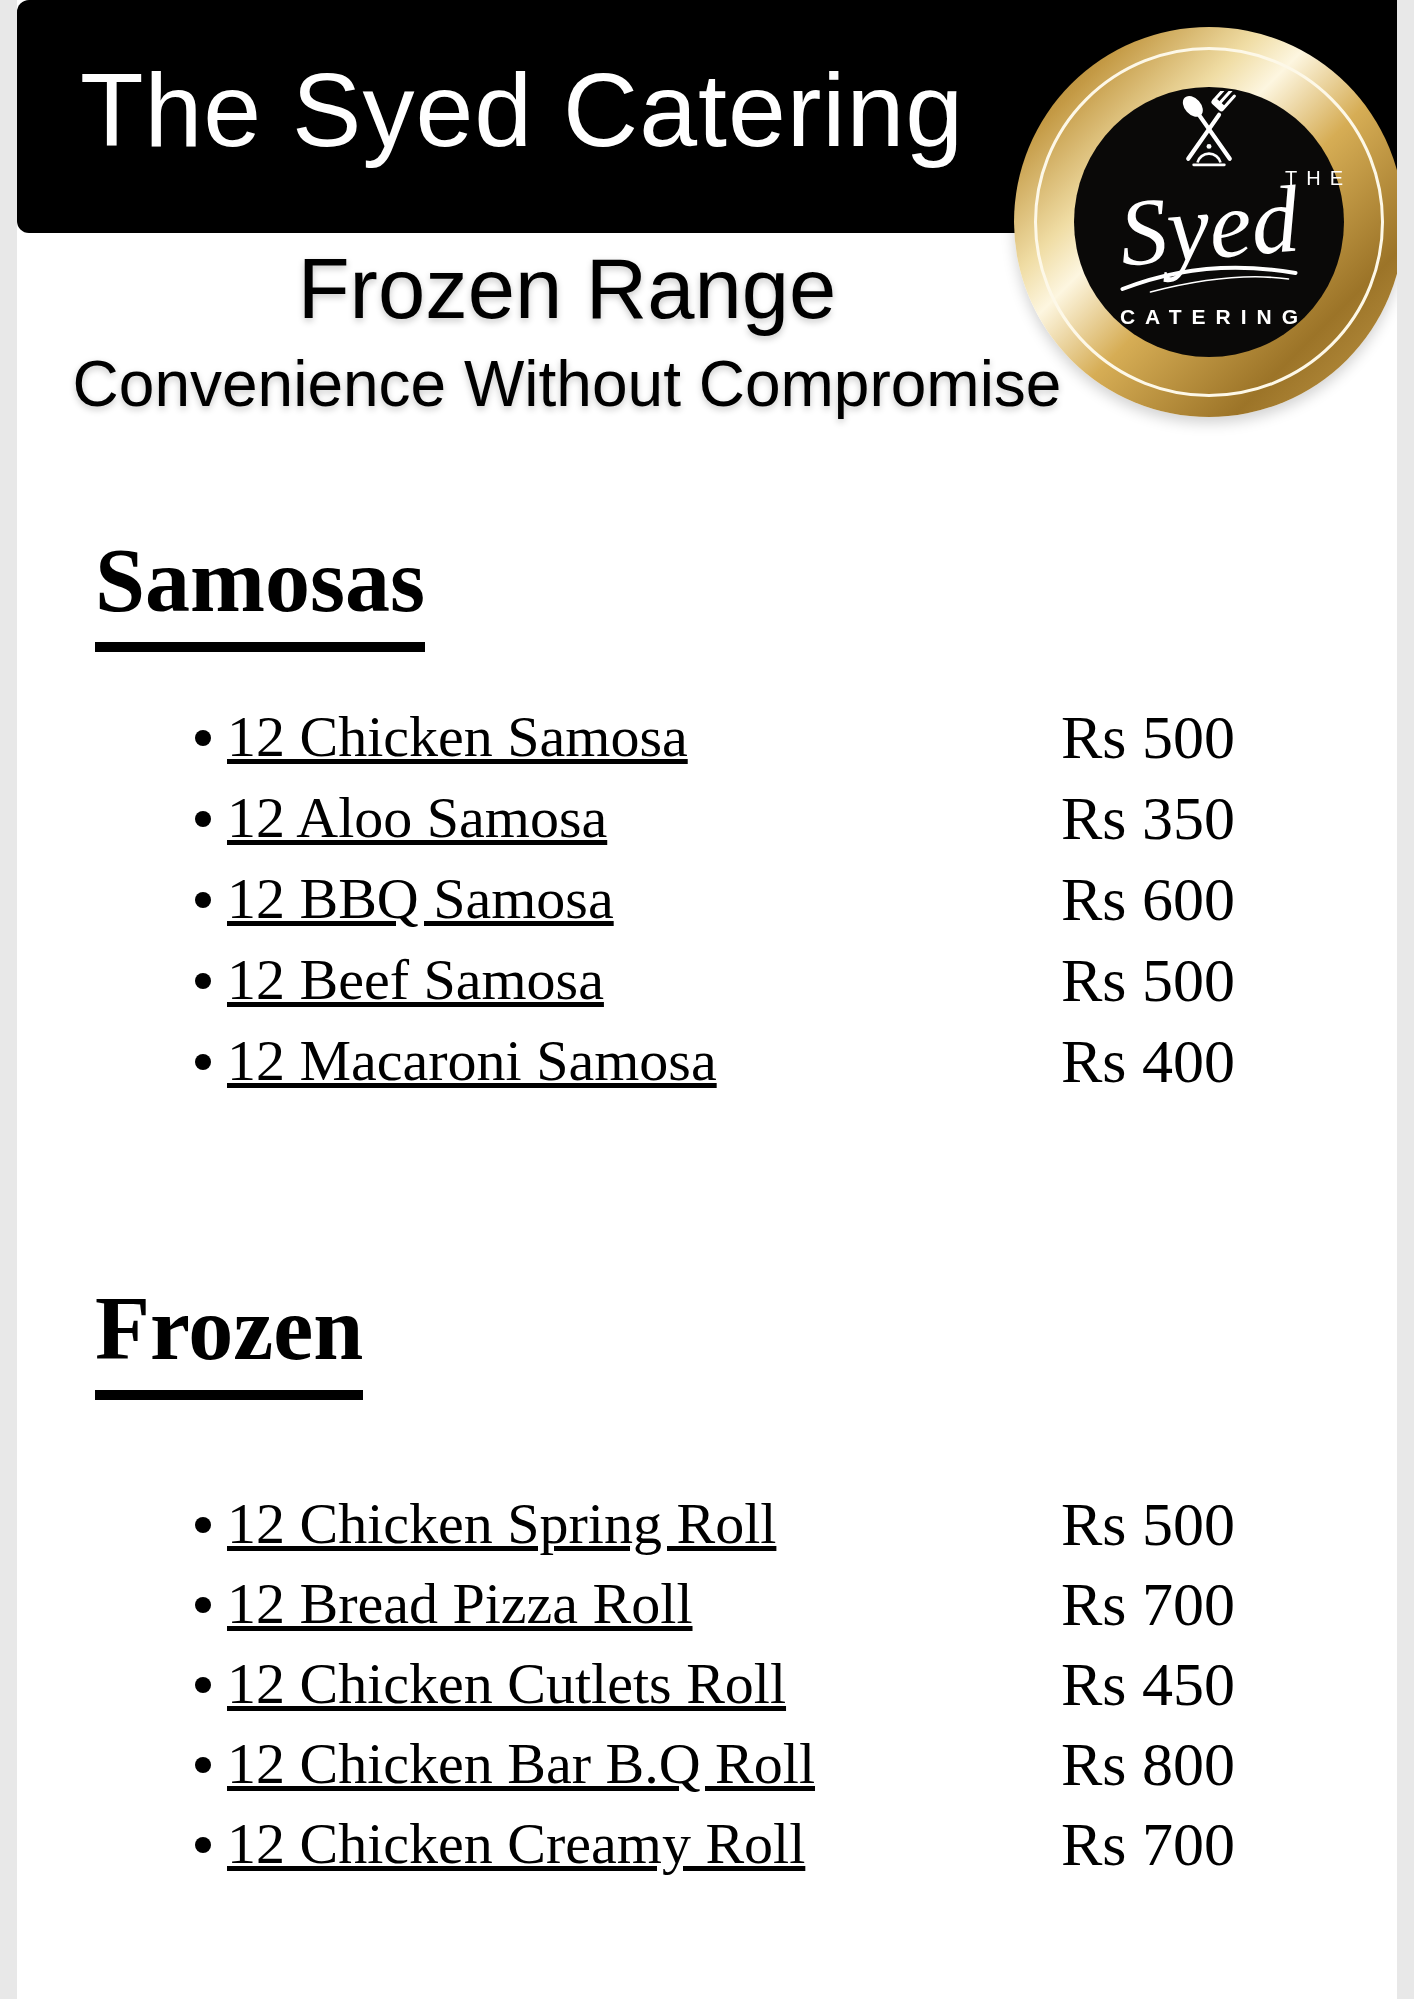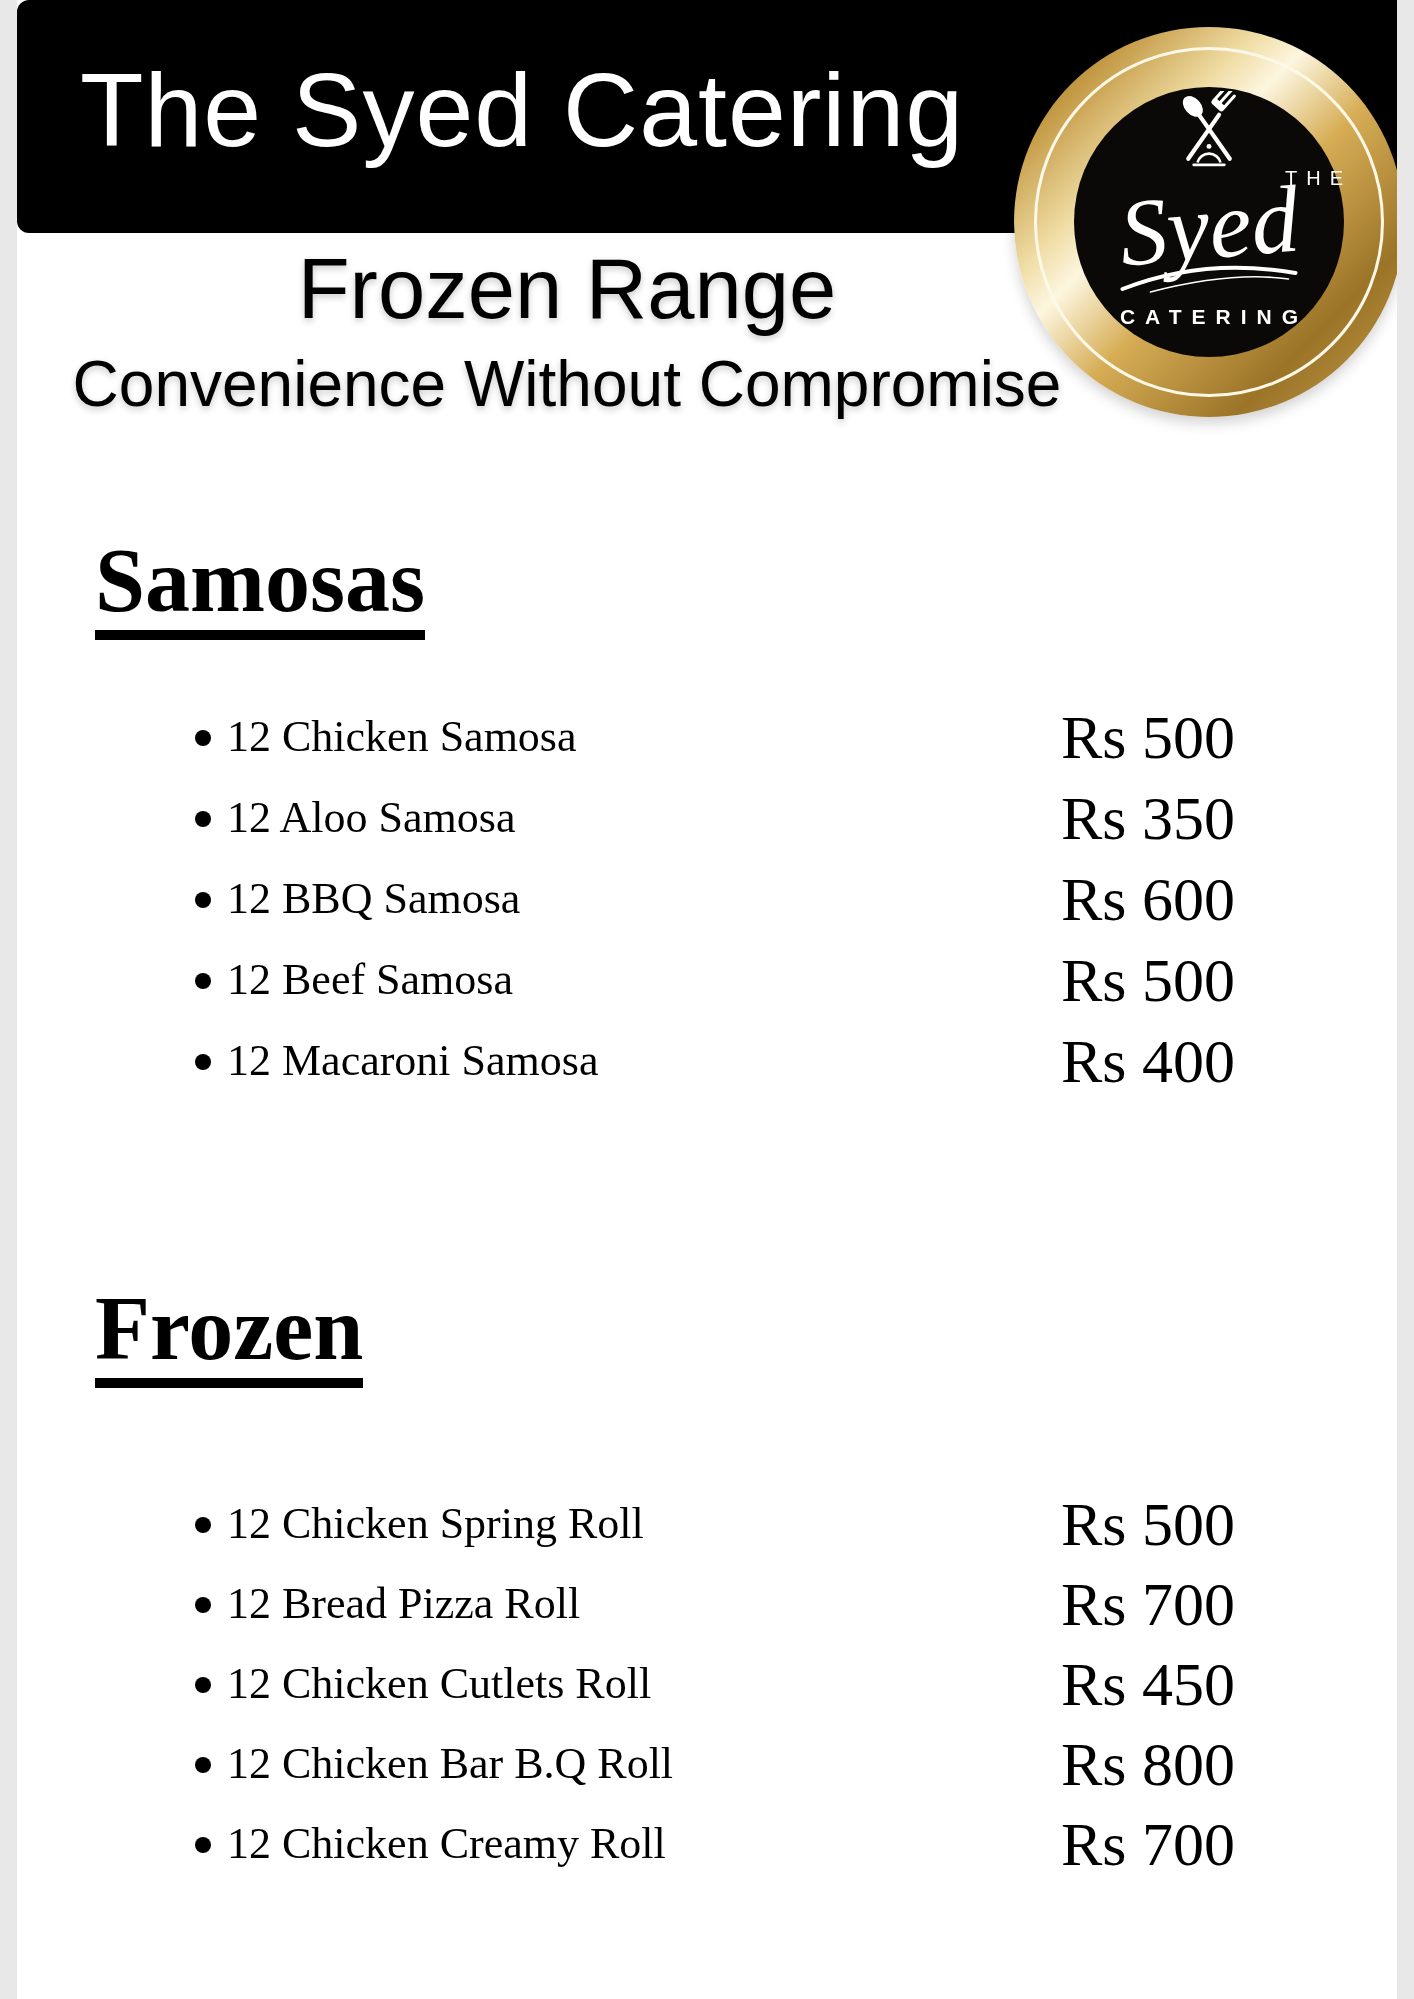--- a/index.html
+++ b/index.html
@@ -60,37 +60,37 @@
   .logo-catering{
     position:absolute;left:0;top:218px;width:100%;text-align:center;
     font-family:"Liberation Sans",sans-serif;font-weight:700;font-size:21px;
     letter-spacing:10px;color:#fff;text-indent:10px;
   }
 
   
   .section-heading{
     position:absolute;display:inline-block;left:78px;
     font-family:"Liberation Serif",serif;font-weight:700;font-size:90px;line-height:1;
-    border-bottom:10px solid #000;padding-bottom:4px;white-space:nowrap;
+    border-bottom:10px solid #000;padding-bottom:16px;white-space:nowrap;
   }
   .heading-samosas{top:536px;}
   .heading-rolls{top:1284px;}
 
   .item-list{position:absolute;left:178px;width:1160px;}
   .list-samosas{top:696px;}
   .list-rolls{top:1484px;}
   .list-samosas .row{height:81px;}
   .list-rolls .row{height:80px;text-align:center;}
   .row{position:relative;display:flex;align-items:center;}
   .bullet{
     flex:0 0 auto;width:16px;height:16px;border-radius:50%;background:#000;
     margin-right:16px;margin-top:2px;
   }
   .item-name{
-    font-family:"Liberation Serif",serif;font-size:44px;line-height:1;white-space:nowrap;
+    font-family:"Liberation Serif",serif;font-size:58px;line-height:1;white-space:nowrap;text-decoration:underline;
   }
   .item-price{
     position:absolute;left:866px;top:50%;transform:translateY(-50%);
     font-family:"Liberation Serif",serif;font-size:62px;line-height:1;white-space:nowrap;
   }
 </style>
 </head>
 <body>
 
 <div class="page">

